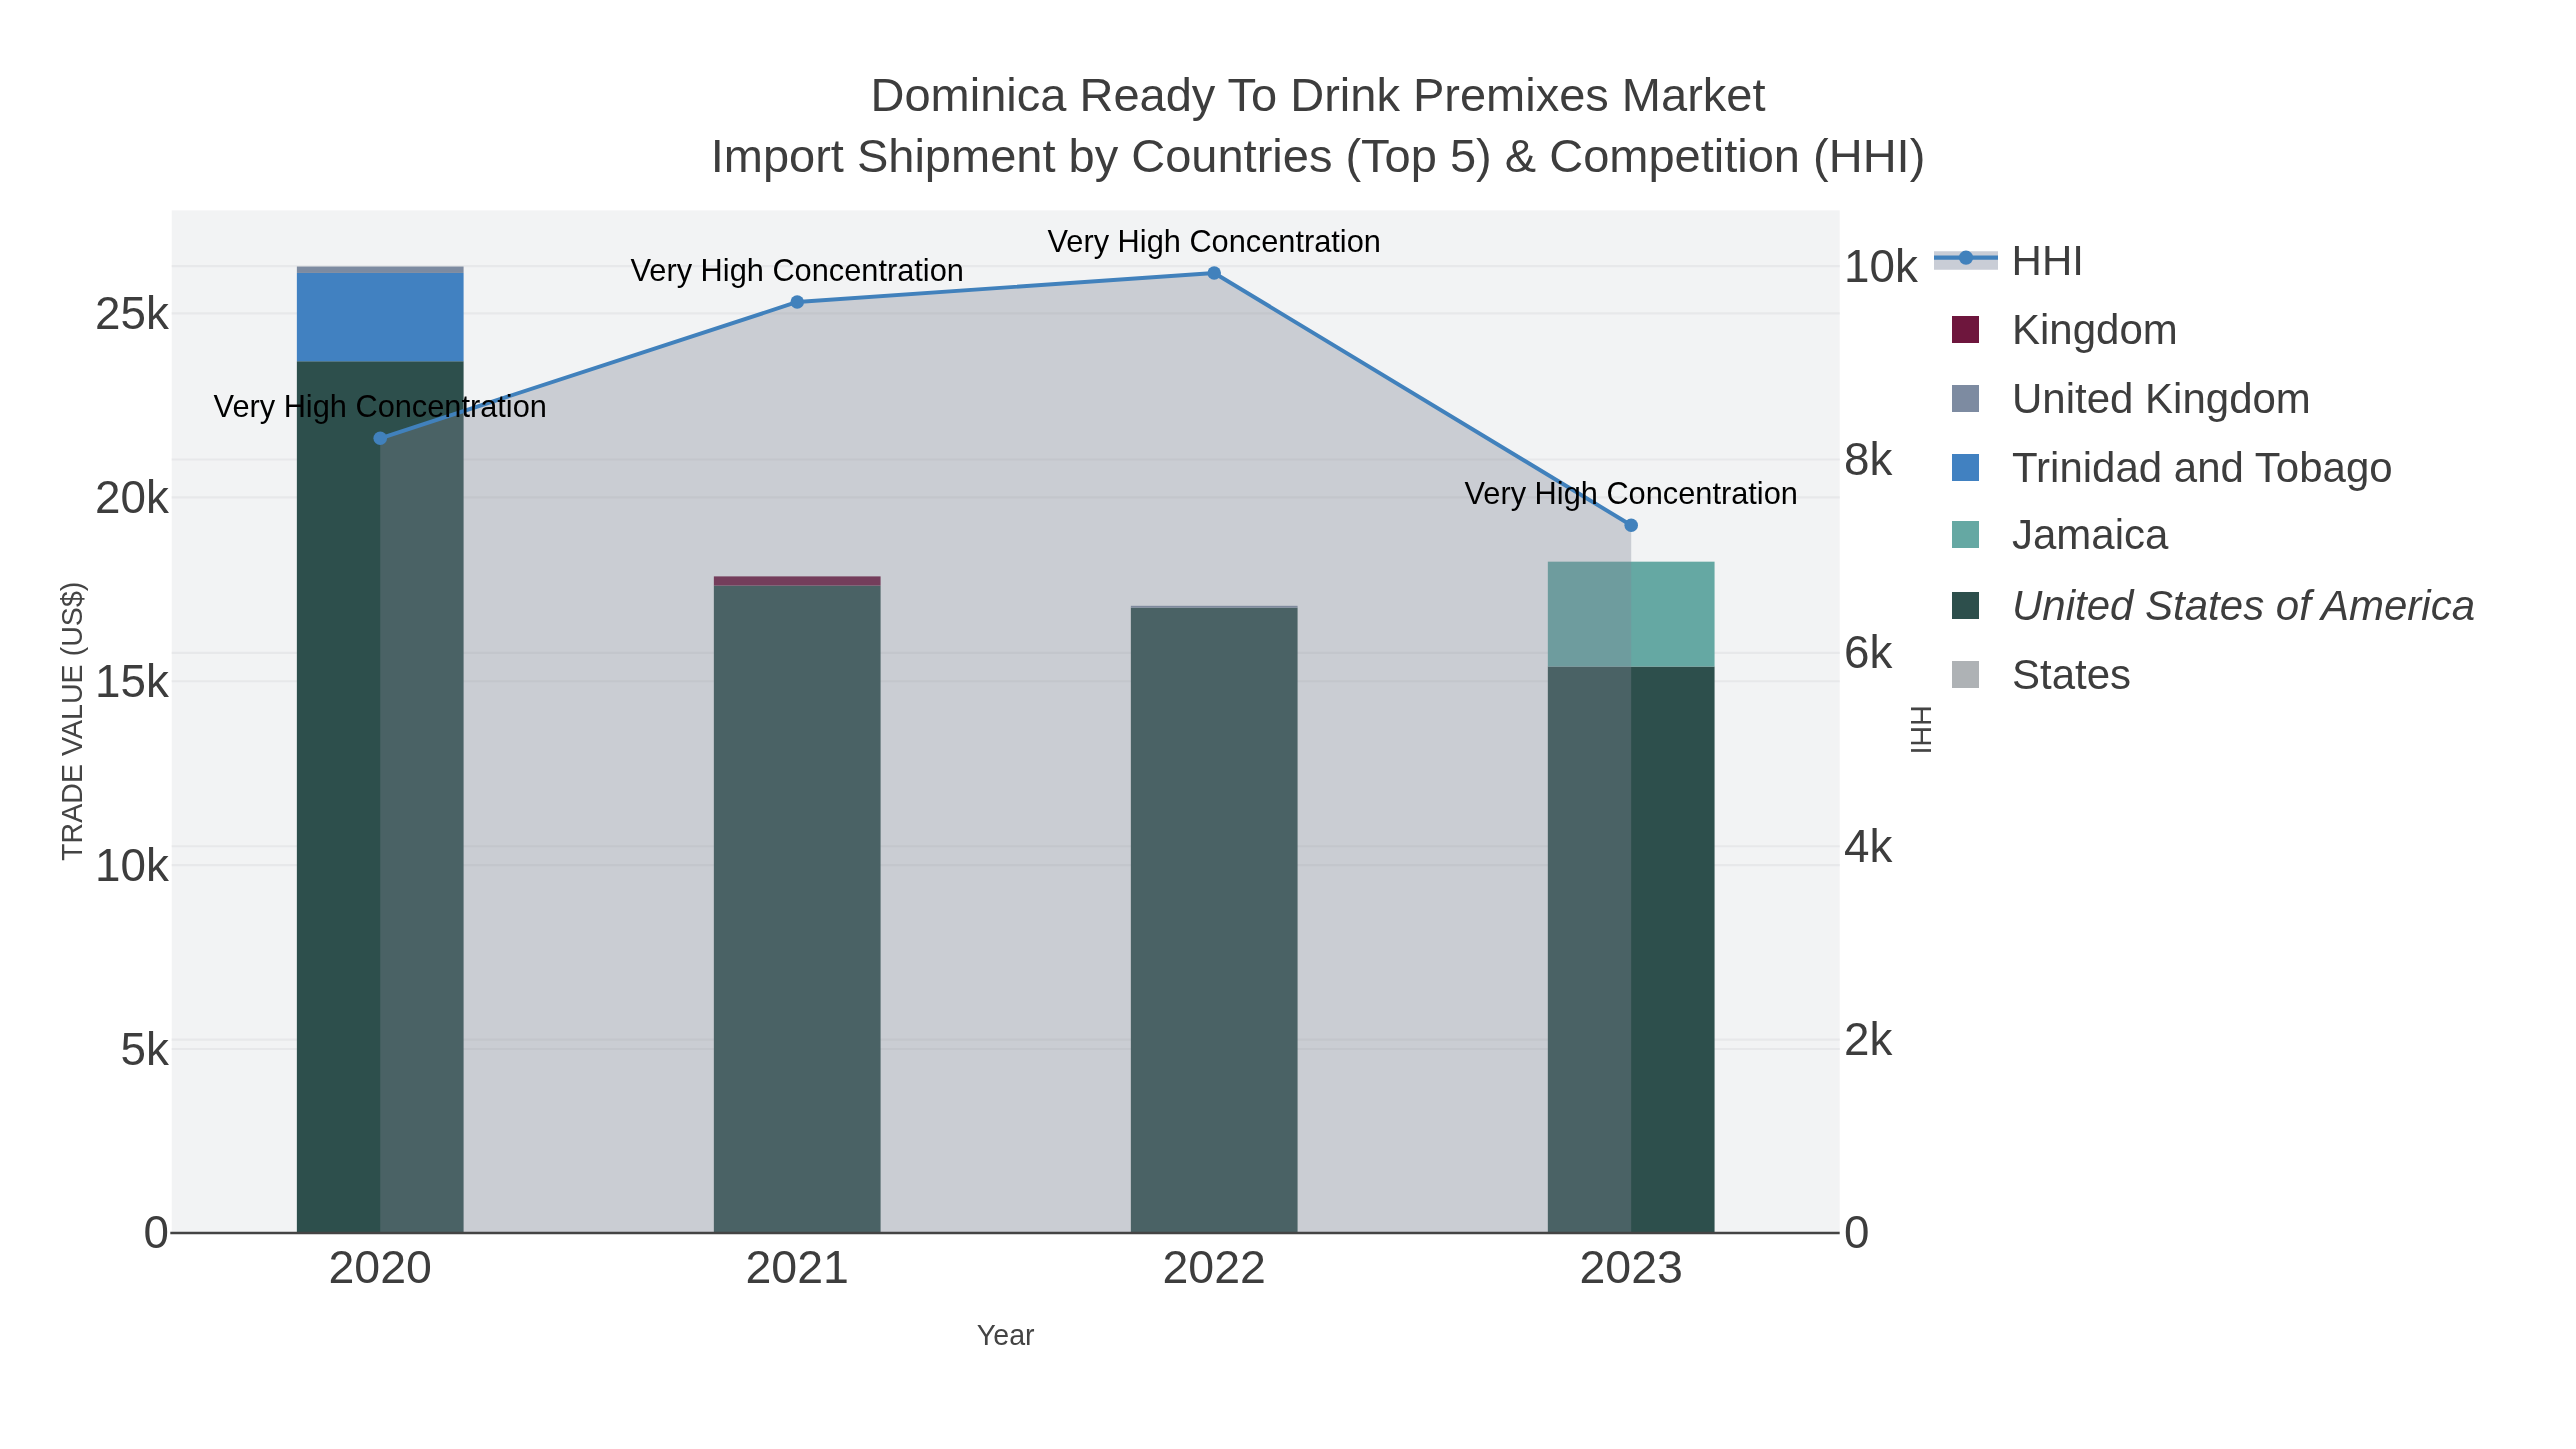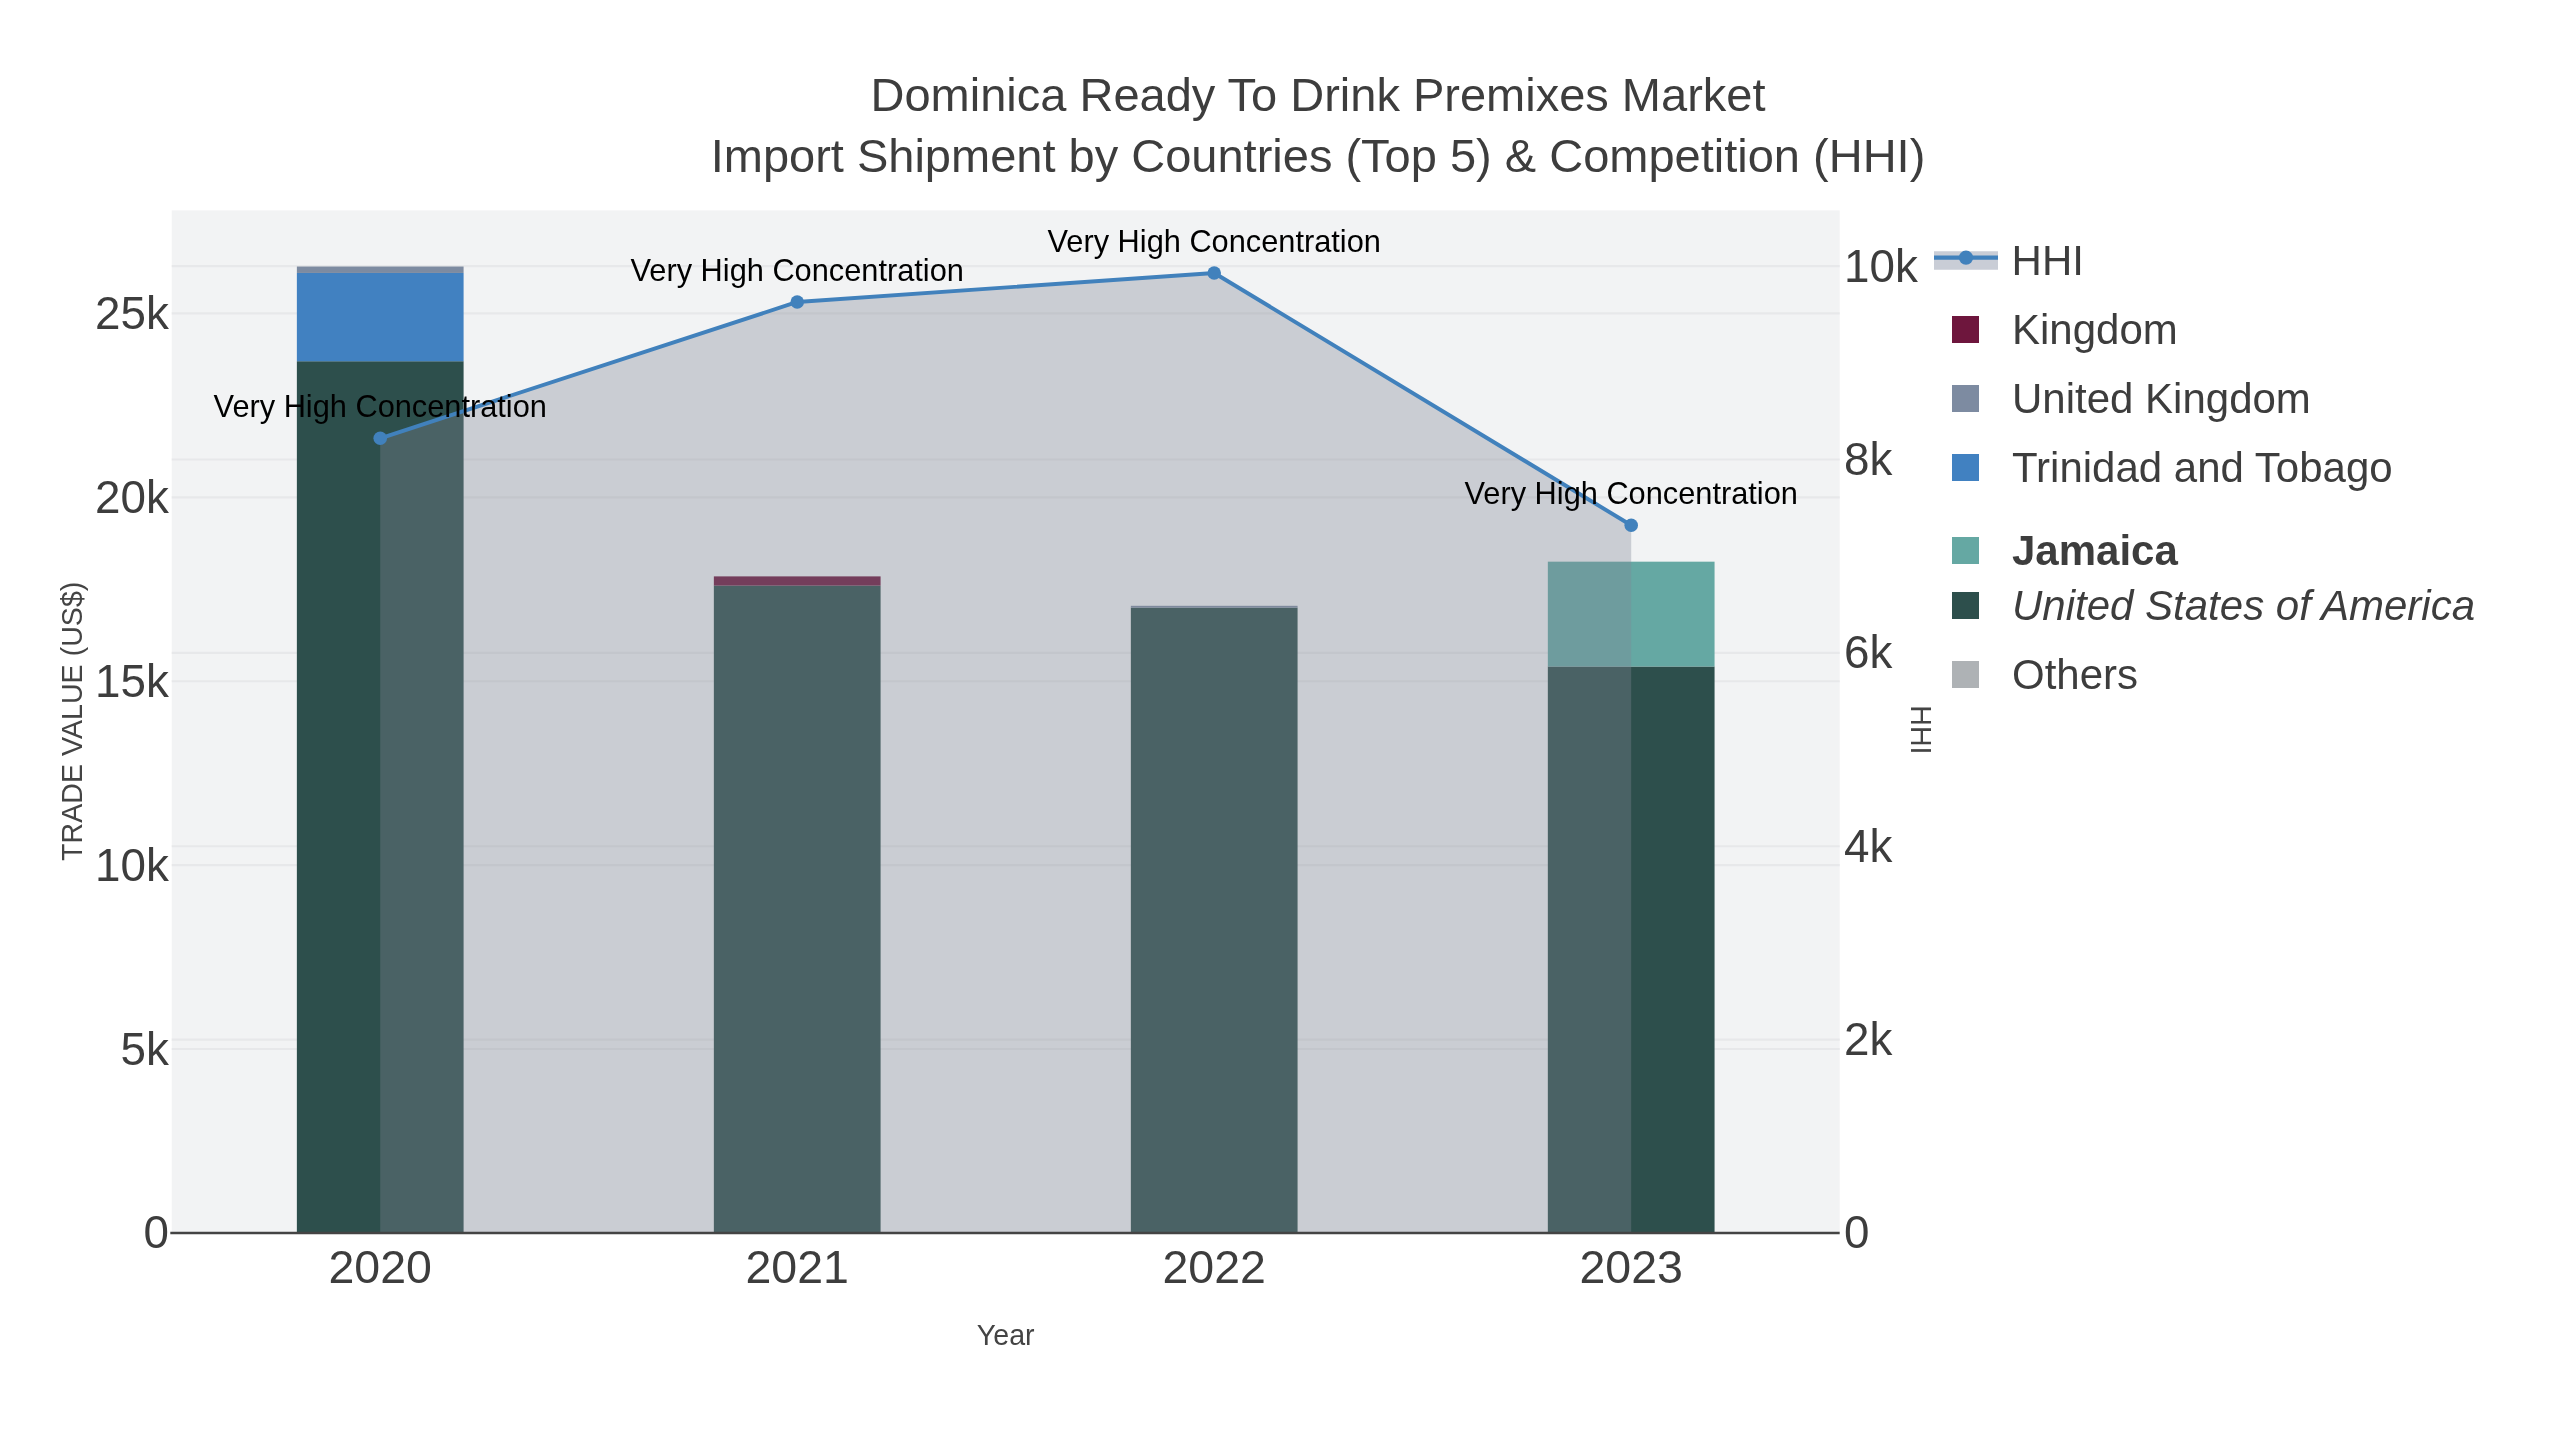--- a/index.html
+++ b/index.html
@@ -88,27 +88,27 @@
         <span class="legend-label">Kingdom</span>
       </div>
       <div class="legend-row" style="top: 364px; left: 0px;">
         <div class="legend-swatch" style="background: rgb(125, 139, 161);"></div>
         <span class="legend-label">United Kingdom</span>
       </div>
       <div class="legend-row" style="top: 433px; left: 0px;">
         <div class="legend-swatch" style="background: rgb(65, 129, 193);"></div>
         <span class="legend-label">Trinidad and Tobago</span>
       </div>
-      <div class="legend-row" style="top: 516px; left: 0px; font-weight: bold;">
+      <div class="legend-row" style="top: 500px; left: 0px;">
         <div class="legend-swatch" style="background: rgb(101, 168, 163);"></div>
         <span class="legend-label">Jamaica</span>
       </div>
       <div class="legend-row" style="top: 571px; left: 0px; font-style: italic;">
         <div class="legend-swatch" style="background: rgb(45, 79, 76);"></div>
         <span class="legend-label">United States of America</span>
       </div>
       <div class="legend-row" style="top: 640px; left: 0px;">
         <div class="legend-swatch" style="background: rgb(174, 178, 181);"></div>
-        <span class="legend-label">Others</span>
+        <span class="legend-label">States</span>
       </div>
     </div>
 </div>
 
 
 </body></html>

